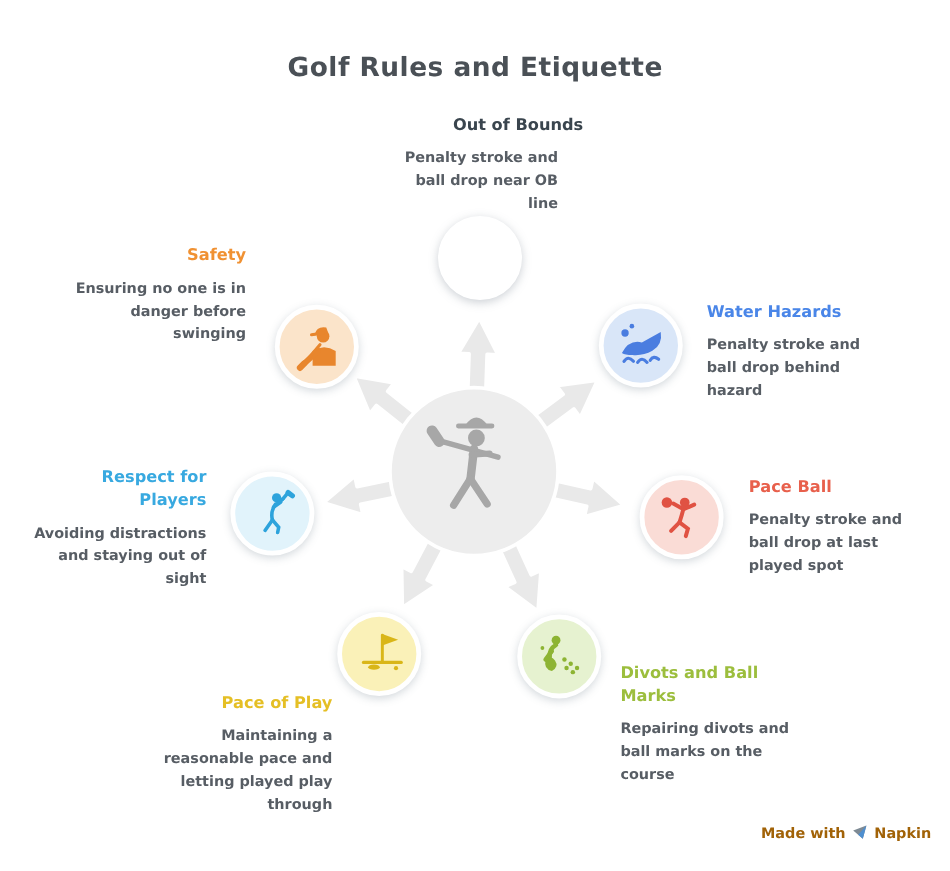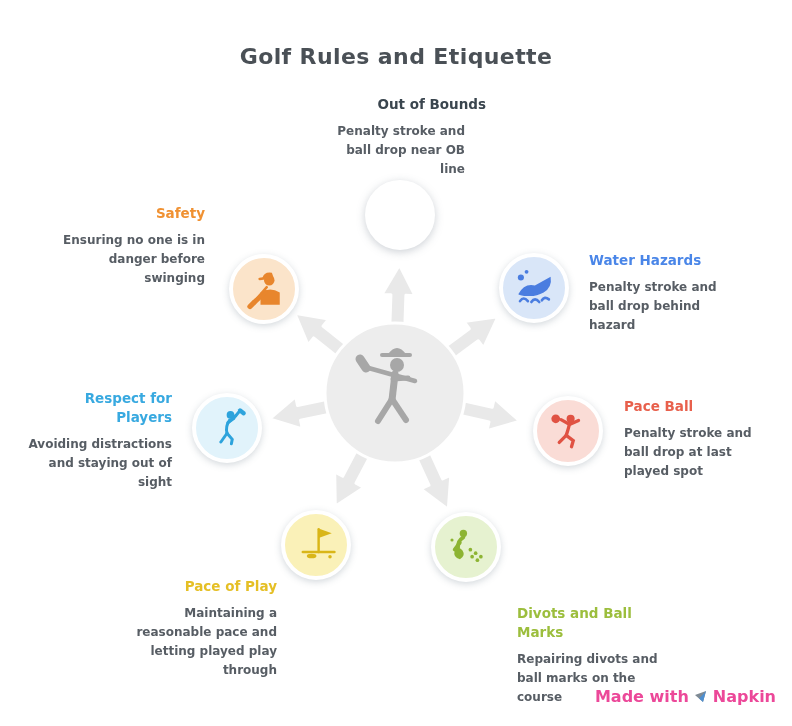--- a/index.html
+++ b/index.html
@@ -22,21 +22,21 @@
   .txt.center{text-align:right;}
   .txt.left{text-align:left;}
   .txt.right{text-align:right;}
   .heading{font-size:13.5px;font-weight:bold;line-height:1.4;margin:0 0 8px 0;}
   .desc{font-size:12px;font-weight:bold;line-height:1.58;color:#575d64;margin:0;}
   .cap{max-width:118px;}
   .cap-right{max-width:100px;margin-left:auto;}
   .desc-narrow{max-width:138px;margin:0 auto;}
   .watermark{
     position:absolute;right:16px;top:687px;display:flex;align-items:center;gap:5px;
-    font-size:16px;font-weight:bold;color:#ec4899;text-decoration:none;cursor:pointer;
+    font-size:12px;font-weight:bold;color:#a16207;text-decoration:none;cursor:pointer;
   }
   .watermark svg{width:14px;height:14px;}
 </style>
 </head>
 <body>
 
 <div id="canvas">
 
   <h1 class="title">Golf Rules and Etiquette</h1>
 
@@ -159,21 +159,21 @@
   <div class="txt left" style="left:589px;top:203px;width:140px;margin-top:48px;">
     <div class="heading" style="color: rgb(74, 134, 232);">Water Hazards</div>
     <p class="desc">Penalty stroke and ball drop behind hazard</p>
   </div>
 
   <div class="txt left" style="left:624px;top:397px;width:140px;">
     <div class="heading" style="color: rgb(232, 96, 76);">Pace Ball</div>
     <p class="desc">Penalty stroke and ball drop at last played spot</p>
   </div>
 
-  <div class="txt left" style="left:517px;top:604px;width:148px;">
+  <div class="txt left" style="left:517px;top:552px;width:148px;">
     <div class="heading cap" style="color: rgb(156, 190, 61);">Divots and Ball Marks</div>
     <p class="desc">Repairing divots and ball marks on the course</p>
   </div>
 
   <div class="txt right" style="left:127px;top:577px;width:150px;">
     <div class="heading" style="color: rgb(229, 191, 37);">Pace of Play</div>
     <p class="desc">Maintaining a reasonable pace and letting played play through</p>
   </div>
 
   <div class="txt right" style="left:55px;top:204px;width:150px;">

